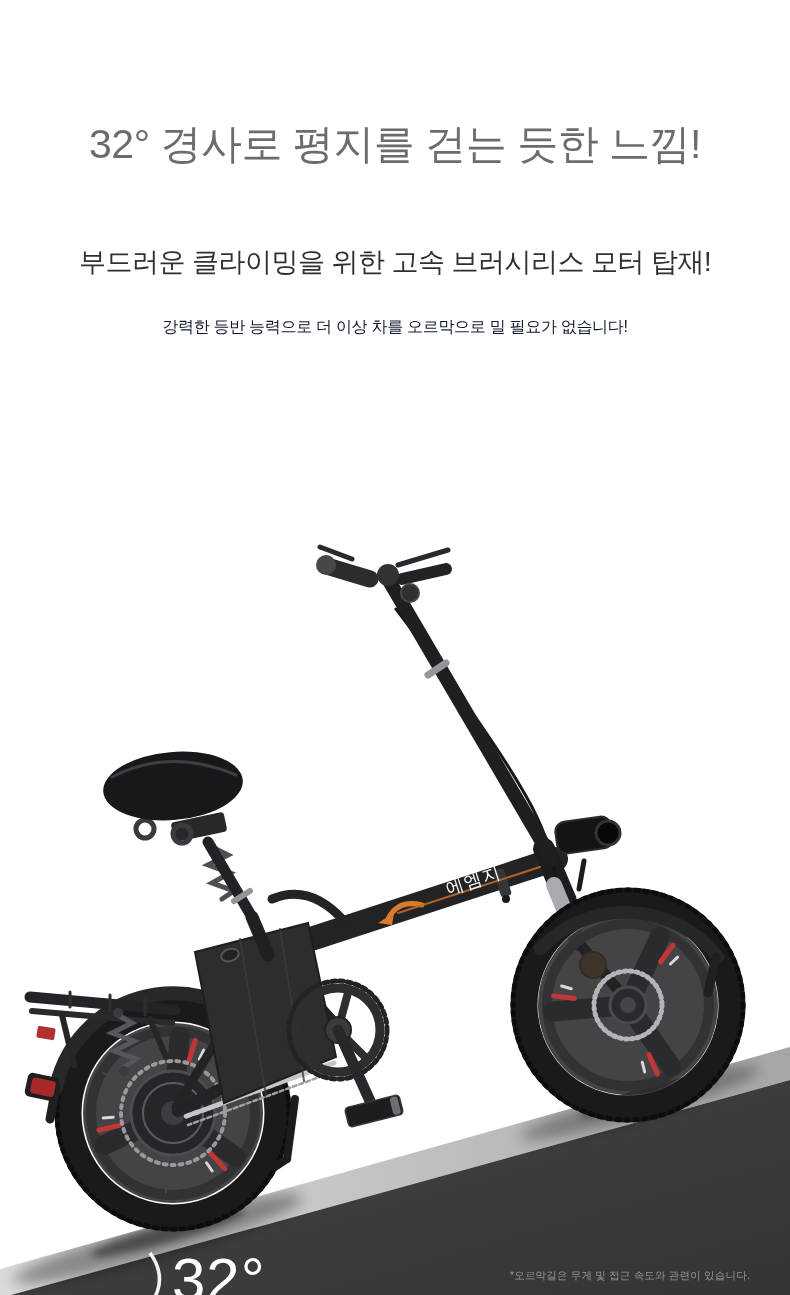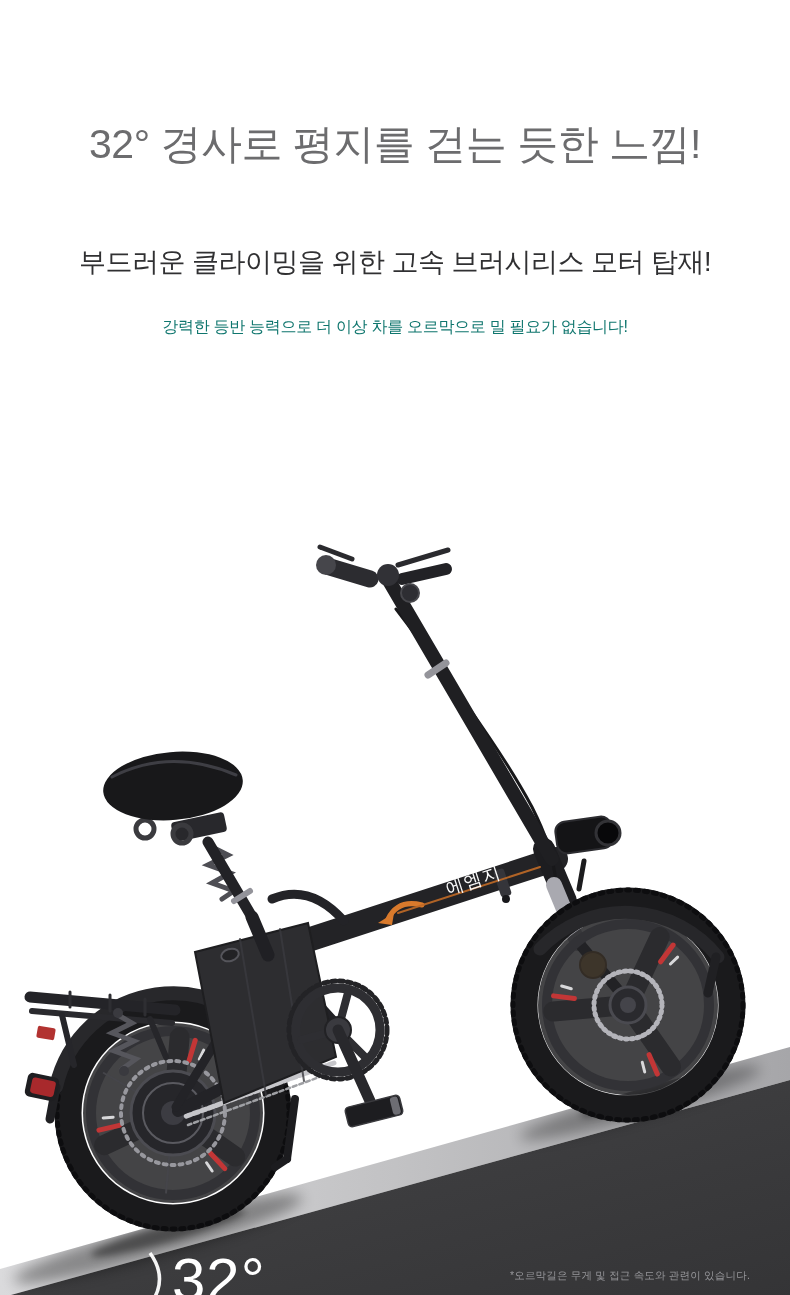--- a/index.html
+++ b/index.html
@@ -12,21 +12,21 @@
   .hdr h1{
     position:absolute;left:0;right:0;top:110px;margin:0;text-align:center;
     font-size:41px;font-weight:400;color:#6c6c6e;letter-spacing:-0.5px;white-space:nowrap;
   }
   .hdr h2{
     position:absolute;left:0;right:0;top:237px;margin:0;text-align:center;
     font-size:27px;font-weight:500;color:#303032;letter-spacing:-0.5px;white-space:nowrap;
   }
   .hdr .note{
     position:absolute;left:0;right:0;top:310px;margin:0;text-align:center;
-    font-size:16px;font-weight:400;color:#0f766e;letter-spacing:-0.3px;white-space:nowrap;
+    font-size:16px;font-weight:400;color:#0f172a;letter-spacing:-0.3px;white-space:nowrap;
   }
   svg.scene{position:absolute;left:0;top:0;z-index:1;display:block;}
 </style>
 </head>
 <body>
 
 <div class="page">
 
   <div class="hdr">
     <h1>32° 경사로 평지를 걷는 듯한 느낌!</h1>

